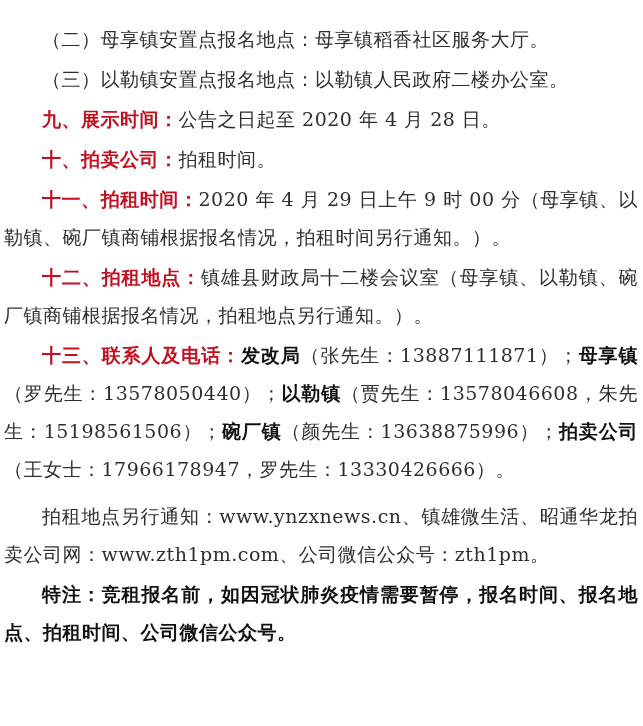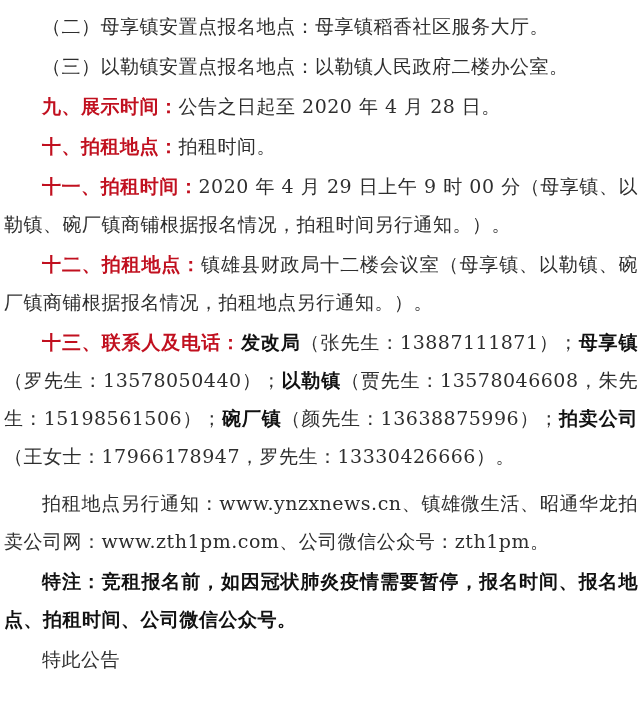--- a/index.html
+++ b/index.html
@@ -12,21 +12,21 @@
   body{
     width:643px;
     height:726px;
     background:#ffffff;
     overflow:hidden;
     font-family:"DejaVu Serif","Liberation Serif",serif;
   }
   .doc{
     width:643px;
     height:726px;
-    padding:7px 5px 0 4px;
+    padding:20px 5px 0 4px;
   }
   .doc p{
     margin:0 0 2px 0;
     font-size:19px;
     line-height:38px;
     color:var(--body-text);
     text-align:justify;
     text-indent:2em;
     letter-spacing:0.5px;
   }
@@ -53,21 +53,21 @@
   <p>
     <span>（三）以勒镇安置点报名地点：以勒镇人民政府二楼办公室。</span>
   </p>
 
 
   <p>
     <span class="red">九、展示时间：</span><span>公告之日起至 2020 年 4 月 28 日。</span>
   </p>
 
   <p>
-    <span class="red">十、拍租地点：</span><span>拍租时间。</span>
+    <span class="red">十、拍卖公司：</span><span>拍租时间。</span>
   </p>
 
   <p>
     <span class="red">十一、拍租时间：</span><span>2020 年 4 月 29 日上午 9 时 00 分（母享镇、以勒镇、碗厂镇商铺根据报名情况，拍租时间另行通知。）。</span>
   </p>
 
   <p>
     <span class="red">十二、拍租地点：</span><span>镇雄县财政局十二楼会议室（母享镇、以勒镇、碗厂镇商铺根据报名情况，拍租地点另行通知。）。</span>
   </p>
 
@@ -76,17 +76,14 @@
   </p>
 
   <p class="gap-top">
     <span>拍租地点另行通知：www.ynzxnews.cn、镇雄微生活、昭通华龙拍卖公司网：www.zth1pm.com、公司微信公众号：zth1pm。</span>
   </p>
 
   <p>
     <span class="b">特注：竞租报名前，如因冠状肺炎疫情需要暂停，报名时间、报名地点、拍租时间、公司微信公众号。</span>
   </p>
 
-  <p>
-    <span>特此公告</span>
-  </p>
 
 </div>
 
 </body></html>

